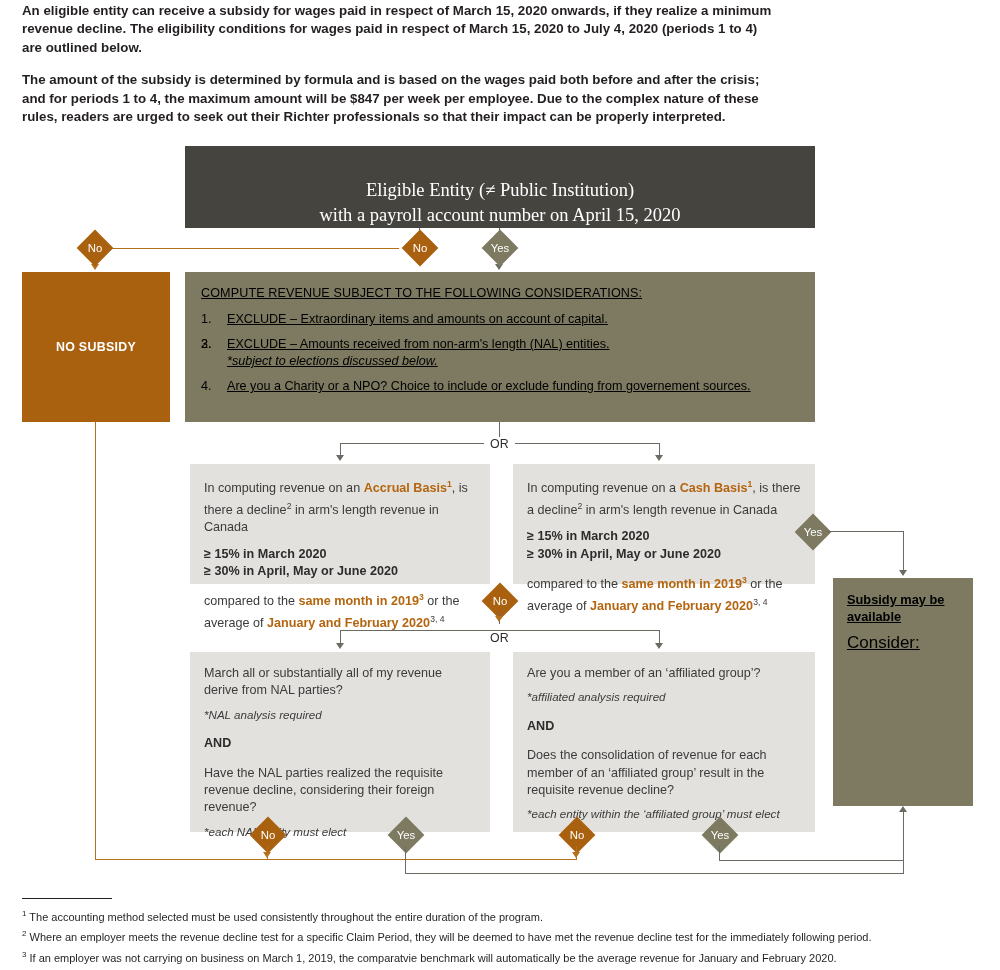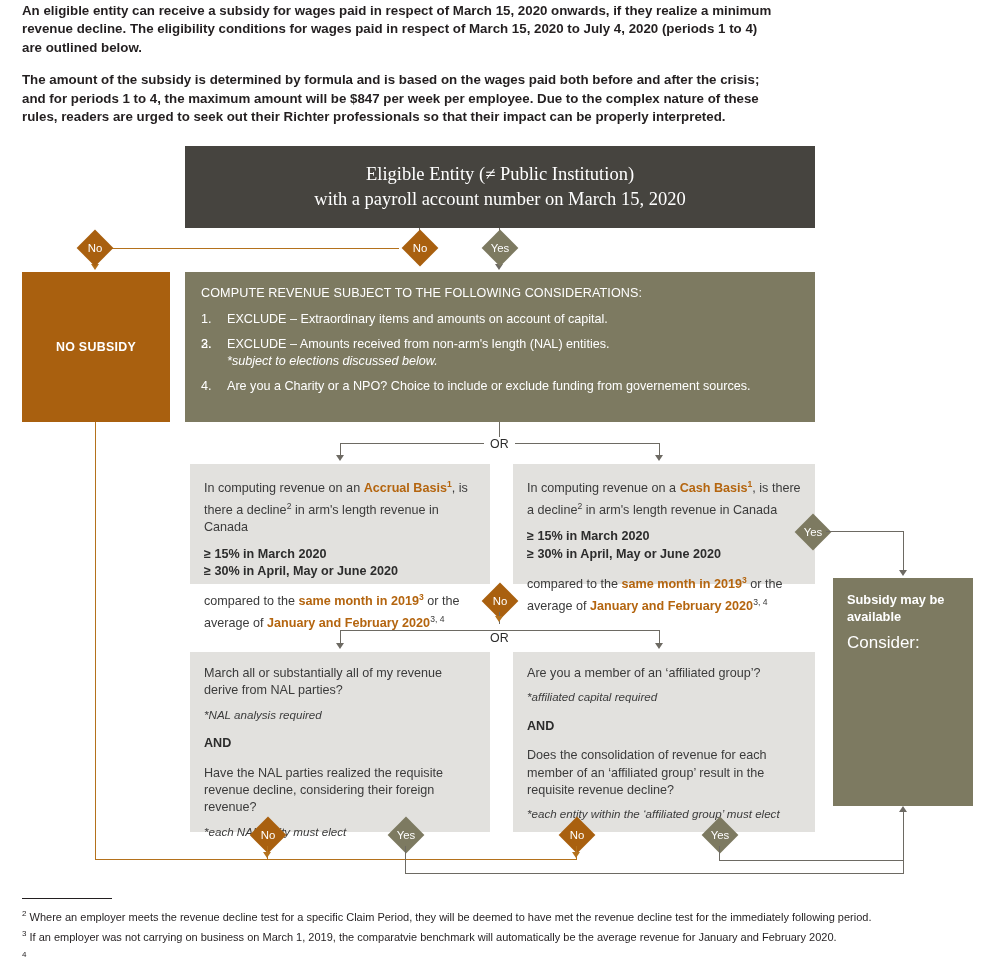--- a/index.html
+++ b/index.html
@@ -11,26 +11,26 @@
   }
 
   
   #intro{position:absolute;left:22px;top:2px;width:752px;}
   #intro p{margin:0 0 14px 0;font-size:13.3px;line-height:18.4px;color:#231f20;font-weight:bold;}
 
   
   .box{position:absolute;box-sizing:border-box;}
   .box-dark{background:#46443f;color:#ffffff;}
   .box-orange{background:#a9600f;color:#ffffff;}
-  .box-olive{background:#7d7a61;color:#ffffff;}
+  .box-olive{background:#7d7a61;color:#000000;text-decoration:underline;}
   .box-grey{background:#e2e1de;color:#3b3b3b;}
 
   
   #hdr{left:185px;top:146px;width:630px;height:82px;
-       display:flex;align-items:center;justify-content:center;}
+       display:flex;align-items:flex-end;justify-content:center;}
   #hdr .ttl{font-family:"Liberation Serif","DejaVu Serif",serif;
        font-size:18.5px;line-height:25px;text-align:center;color:#fff;}
 
   
   #nosub{left:22px;top:272px;width:148px;height:150px;
        display:flex;align-items:center;justify-content:center;}
   #nosub span{font-size:12.4px;font-weight:bold;letter-spacing:.3px;}
 
   
   #compute{left:185px;top:272px;width:630px;height:150px;padding:14px 16px 0 16px;}
@@ -101,21 +101,21 @@
 <body>
 
 <div id="intro">
   <p>An eligible entity can receive a subsidy for wages paid in respect of March 15, 2020 onwards, if they realize a minimum revenue decline. The eligibility conditions for wages paid in respect of March 15, 2020 to July 4, 2020 (periods 1 to 4) are outlined below.</p>
   <p>The amount of the subsidy is determined by formula and is based on the wages paid both before and after the crisis; and for periods 1 to 4, the maximum amount will be $847 per week per employee. Due to the complex nature of these rules, readers are urged to seek out their Richter professionals so that their impact can be properly interpreted.</p>
 </div>
 
 <div class="box box-dark" id="hdr">
   <div class="ttl">
     <span>Eligible Entity (≠ Public Institution)</span><br>
-    <span>with a payroll account number on March 15, 2020</span>
+    <span>with a payroll account number on April 15, 2020</span>
   </div>
 </div>
 
 <div class="ln ln-v" style="left:419px;top:228px;height:14px;"></div>
 
 <div class="ln ln-v" style="left:499px;top:228px;height:14px;"></div>
 
 <div class="ln ln-h ln-o" style="left:96px;top:248px;width:303px;"></div>
 
 <div class="ln ln-v ln-o" style="left:95px;top:248px;height:18px;"></div>
@@ -209,21 +209,21 @@
 <div class="box box-grey cond" id="nalbox">
   <p>March all or substantially all of my revenue derive from NAL parties?</p>
   <p class="note">*NAL analysis required</p>
   <p class="and">AND</p>
   <p class="q2">Have the NAL parties realized the requisite revenue decline, considering their foreign revenue?</p>
   <p class="note">*each NAL entity must elect</p>
 </div>
 
 <div class="box box-grey cond" id="affbox">
   <p>Are you a member of an ‘affiliated group’?</p>
-  <p class="note">*affiliated capital required</p>
+  <p class="note">*affiliated analysis required</p>
   <p class="and">AND</p>
   <p class="q2">Does the consolidation of revenue for each member of an ‘affiliated group’ result in the requisite revenue decline?</p>
   <p class="note">*each entity within the ‘affiliated group’ must elect</p>
 </div>
 
 <div class="box box-olive" id="subsidy">
   <div class="t">Subsidy may be available</div>
   <div class="c">Consider:</div>
 </div>
 
@@ -253,16 +253,17 @@
 
 <div class="ln ln-v" style="left:405px;top:846px;height:28px;"></div>
 <div class="ln ln-h" style="left:405px;top:873px;width:499px;"></div>
 <div class="ln ln-v" style="left:719px;top:846px;height:15px;"></div>
 <div class="ln ln-h" style="left:719px;top:860px;width:185px;"></div>
 <div class="ln ln-v" style="left:903px;top:812px;height:62px;"></div>
 <div class="arw arw-u" style="left:899px;top:806px;"></div>
 
 <div id="fnrule"></div>
 <div id="fn">
+  <p><sup>1</sup> <span>The accounting method selected must be used consistently throughout the entire duration of the program.</span></p>
   <p><sup>2</sup> <span>Where an employer meets the revenue decline test for a specific Claim Period, they will be deemed to have met the revenue decline test for the immediately following period.</span></p>
   <p><sup>3</sup> <span>If an employer was not carrying on business on March 1, 2019, the comparatvie benchmark will automatically be the average revenue for January and February 2020.</span></p>
   <p><sup>4</sup> </p>
 </div>
 
 </body></html>

